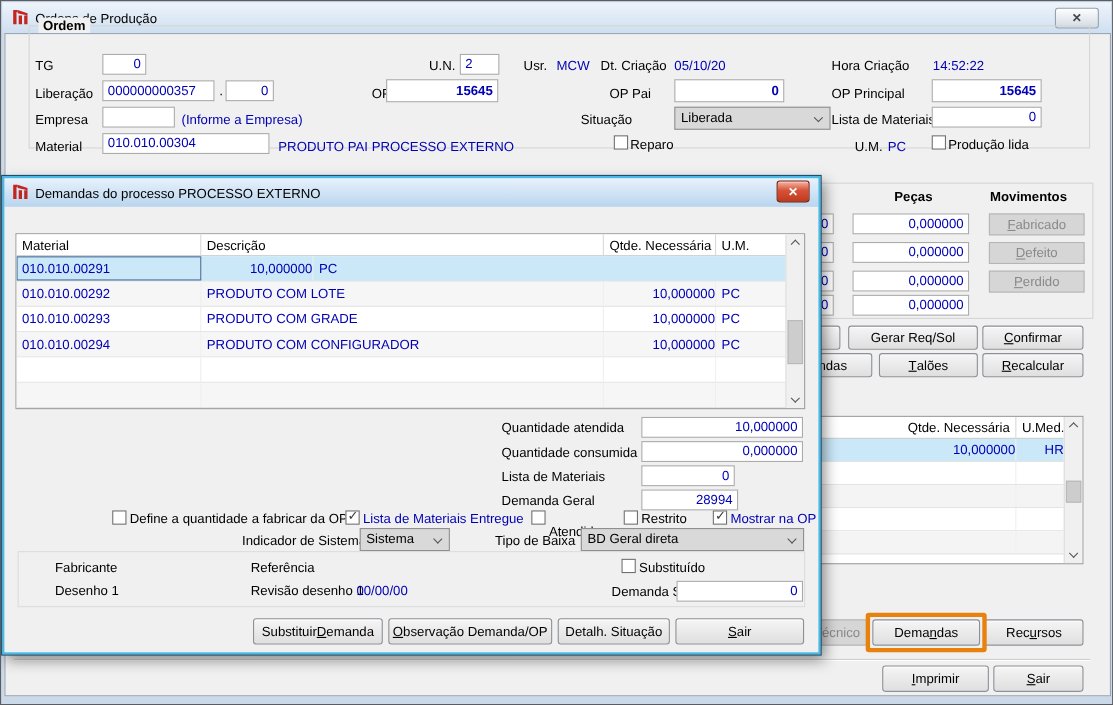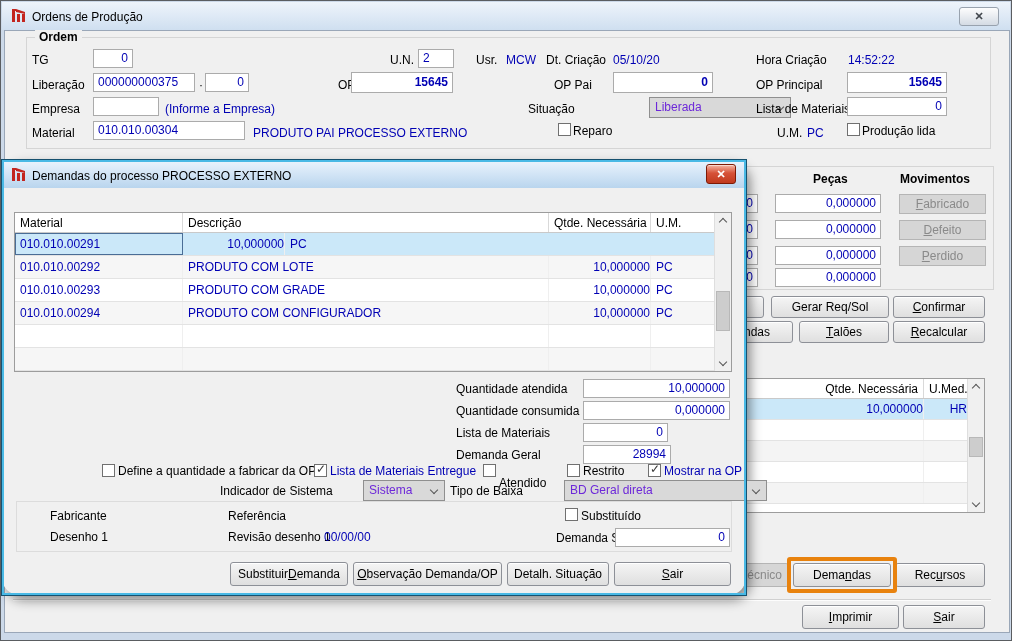--- a/index.html
+++ b/index.html
@@ -28,22 +28,22 @@
   .r { text-align:right; }
   .grp { position:absolute; border:1px solid #d5d5d5; }
   .leg { position:absolute; top:-8px; left:8px; background:#f0f0f0; padding:0 4px; font-weight:bold; }
   .btn { position:absolute; border:1px solid #8d9097; border-radius:3px;
     background:linear-gradient(#f5f5f5,#dfdfdf); color:#000;
     display:flex; align-items:center; justify-content:center; white-space:nowrap;
     box-shadow:inset 0 1px 0 #fff; }
   .btn.dis { background:#d6d6d6; color:#8a8a8a; border-color:#b5b5b5; box-shadow:none; }
   .cb { position:absolute; width:13px; height:13px; background:#fff; border:1px solid #707070; }
   .cb.on::after { content:"\2713"; position:absolute; left:1px; top:-3px; font-size:12px; color:#3a3a3a; }
-  .combo { position:absolute; background:#d9d9d9; border:1px solid #8f8f8f; color:#6d28d9;
-    padding:2px 10px 0 5px; white-space:nowrap; overflow:hidden;margin-left:36px; }
+  .combo { position:absolute; background:#d9d9d9; border:1px solid #8f8f8f; color:#000000;
+    padding:2px 10px 0 5px; white-space:nowrap; overflow:hidden; }
   .chev { position:absolute; width:6px; height:6px; border-right:1px solid #555; border-bottom:1px solid #555; }
   .chev.down { transform:rotate(45deg); }
   .chev.up { transform:rotate(225deg); }
   .combo .chev { right:7px; top:6px; }
   
   .grid { position:absolute; background:#fff; border:1px solid #9c9c9c; overflow:hidden; }
   .ghead { position:absolute; left:0; top:0; height:20px; background:#fff;
     border-bottom:1px solid #c9c9c9; display:flex; }
   .ghead span { border-right:1px solid #d9d9d9; padding:3px 5px 0 5px; white-space:nowrap; overflow:hidden; }
   .grow { position:absolute; left:0; height:23px; display:flex; border-bottom:1px solid #e3e3e3; color:#0000b4; }
@@ -51,21 +51,21 @@
   .sel { background:#cbe8f9; }
   .focus-cell { outline:1px solid #4a6d96; outline-offset:-1px; }
   .sb { position:absolute; top:0; right:0; width:17px; background:#f0f0f0; border-left:1px solid #dedede; }
   .sb-btn { position:absolute; left:0; width:16px; height:16px; }
   .sb-btn .chev { left:5px; }
   .sb-btn .chev.down { top:4px; }
   .sb-btn .chev.up { top:6px; }
   .thumb { position:absolute; left:1px; width:14px; background:#cdcdcd; border:1px solid #b8b8b8; }
   
   .dlg { position:absolute; left:1px; top:159px; width:744px; height:435px; background:#f0f0f0;
-    box-shadow:4px 5px 12px rgba(0,0,0,.45); z-index:10;border-radius:17px; }
+    box-shadow:4px 5px 12px rgba(0,0,0,.45); z-index:10; }
   .dlg-frame { position:absolute; inset:0; border:2px solid #49b9e5; outline:1px solid #17516f; pointer-events:none; z-index:5; }
   .dlg-title { position:absolute; left:2px; top:2px; width:740px; height:26px;
     background:linear-gradient(#e8f2fc,#b9d5ee); }
   .dlg-title-text { left:28px; top:7px; color:#000; }
   .close-dlg { left:704px; top:4px; width:30px; height:20px; border-radius:3px;
     border:1px solid #7e1a05; background:linear-gradient(#f5b6a4,#d65238 45%,#c13a1e);
     color:#fff; font-weight:bold; font-size:11px; display:flex; align-items:center; justify-content:center;
     box-shadow:inset 0 1px 0 rgba(255,255,255,.5); }
   .annotation { position:absolute; border:4px solid #e8820e; border-radius:3px; z-index:3; }
   .hline { position:absolute; height:1px; background:#d0d0d0; box-shadow:0 1px 0 #fdfdfd; }
@@ -80,36 +80,36 @@
   <div class="a titlebar">
     <svg class="icon-red" style="left:8px;top:5px;" viewBox="0 0 16 16">
       <path fill="#c3251f" d="M2 4h3v11H2zM7 7h3v8H7zM12 7h3v8h-3zM6 2l9 3v2L6 5z"></path>
       <path fill="#c3251f" d="M2 2h4v2H2z"></path>
     </svg>
     <span class="lbl win-title">Ordens de Produção</span>
   </div>
   <div class="a close-main">✕</div>
   <div class="a win-body"></div>
 
-  <div class="grp" style="left:25px;top:36px;width:965px;height:112px;">
+  <div class="grp" style="left:25px;top:22px;width:965px;height:112px;">
     <span class="leg">Ordem</span>
   </div>
   <span class="lbl" style="left:31px;top:52px;">TG</span>
   <div class="inp r" style="left:92px;top:48px;width:40px;height:19px;">0</div>
   <span class="lbl" style="left:389px;top:52px;">U.N.</span>
   <div class="inp" style="left:417px;top:48px;width:36px;height:19px;">2</div>
   <span class="lbl" style="left:475px;top:52px;">Usr.</span>
   <span class="lbl blue" style="left:505px;top:52px;">MCW</span>
   <span class="lbl" style="left:545px;top:52px;">Dt. Criação</span>
   <span class="lbl blue" style="left:612px;top:52px;">05/10/20</span>
   <span class="lbl" style="left:755px;top:52px;">Hora Criação</span>
   <span class="lbl blue" style="left:847px;top:52px;">14:52:22</span>
 
   <span class="lbl" style="left:31px;top:77px;">Liberação</span>
-  <div class="inp" style="left:92px;top:72px;width:102px;height:19px;">000000000375</div>
+  <div class="inp" style="left:92px;top:72px;width:102px;height:19px;">000000000357</div>
   <span class="lbl" style="left:198px;top:77px;">·</span>
   <div class="inp r" style="left:204px;top:72px;width:44px;height:19px;">0</div>
   <span class="lbl" style="left:337px;top:77px;">OP</span>
   <div class="inp r bold" style="left:350px;top:71px;width:102px;height:21px;line-height:19px;">15645</div>
   <span class="lbl" style="left:553px;top:77px;">OP Pai</span>
   <div class="inp r bold" style="left:612px;top:71px;width:100px;height:21px;line-height:19px;">0</div>
   <span class="lbl" style="left:755px;top:77px;">OP Principal</span>
   <div class="inp r bold" style="left:846px;top:71px;width:100px;height:21px;line-height:19px;">15645</div>
 
   <span class="lbl" style="left:31px;top:101px;">Empresa</span>

